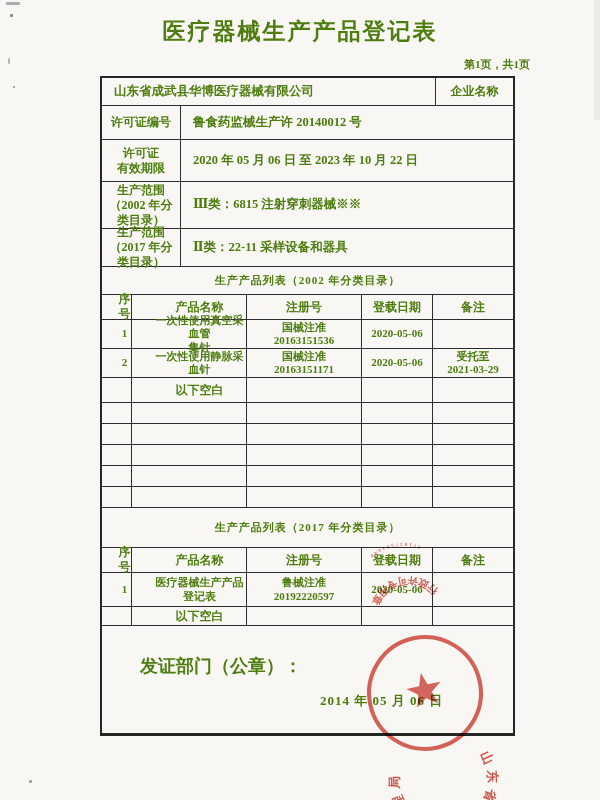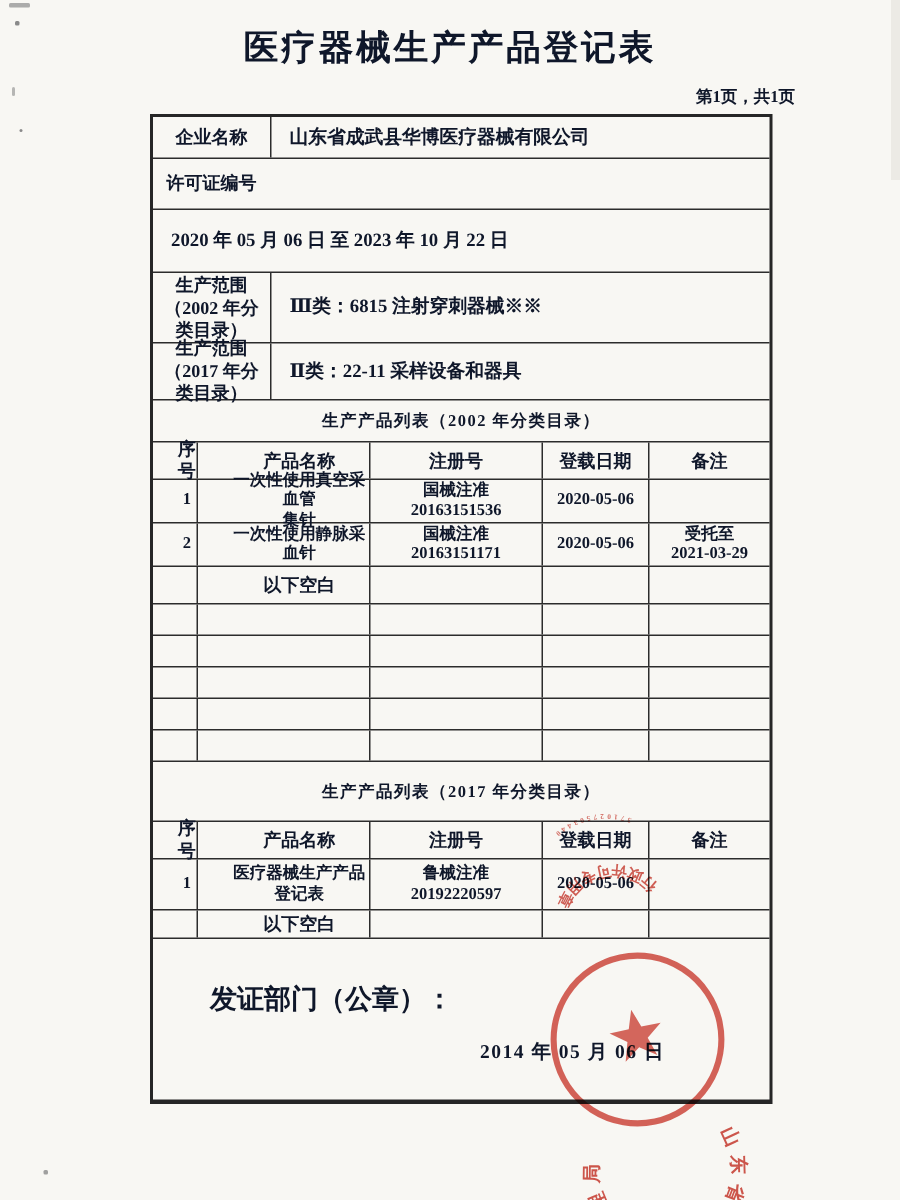--- a/index.html
+++ b/index.html
@@ -1,17 +1,17 @@
 <!DOCTYPE html>
 <html><head>
 <meta charset="utf-8">
 <style>
   html,body{margin:0;padding:0;}
   .canvas{position:relative;width:600px;height:800px;background:#f8f7f3;overflow:hidden;
-          font-family:"Liberation Serif","DejaVu Serif",serif;color:#0f172a;}
+          font-family:"Liberation Serif","DejaVu Serif",serif;color:#4d7c0f;}
   
   .speck{position:absolute;background:#8a8a8a;border-radius:1px;}
   .edge-shade{position:absolute;right:0;top:0;width:6px;height:120px;background:#eceae5;}
 
   .title{position:absolute;top:16px;left:0;width:100%;text-align:center;
          font-size:23px;font-weight:bold;letter-spacing:2px;}
   .pageind{position:absolute;top:57px;right:70px;font-size:11px;font-weight:bold;}
 
   .doc{position:absolute;left:100px;top:76px;width:415px;height:660px;
        border:2px solid #262626;border-bottom-width:3px;box-sizing:border-box;
@@ -48,27 +48,30 @@
   <div class="speck" style="left:13px;top:86px;width:2px;height:2px;"></div>
   <div class="speck" style="left:29px;top:780px;width:3px;height:3px;opacity:.8;"></div>
   <div class="edge-shade"></div>
 
   <div class="title">医疗器械生产产品登记表</div>
   <div class="pageind">第1页，共1页</div>
 
   <div class="doc">
 
     <div class="row h28">
+      <div class="cell val">山东省成武县华博医疗器械有限公司</div>
       <div class="cell lab">企业名称</div>
-      <div class="cell val">山东省成武县华博医疗器械有限公司</div>
     </div>
     <div class="row h34">
       <div class="cell lab">许可证编号</div>
+      <div class="cell val">鲁食药监械生产许 20140012 号</div>
     </div>
     <div class="row h42">
+      <div class="cell lab">许可证
+有效期限</div>
       <div class="cell val">2020 年 05 月 06 日  至 2023 年 10 月 22 日</div>
     </div>
     <div class="row h47">
       <div class="cell lab">生产范围
 （2002 年分
 类目录）</div>
       <div class="cell val">Ⅲ类：6815 注射穿刺器械※※</div>
     </div>
     <div class="row h38">
       <div class="cell lab">生产范围

